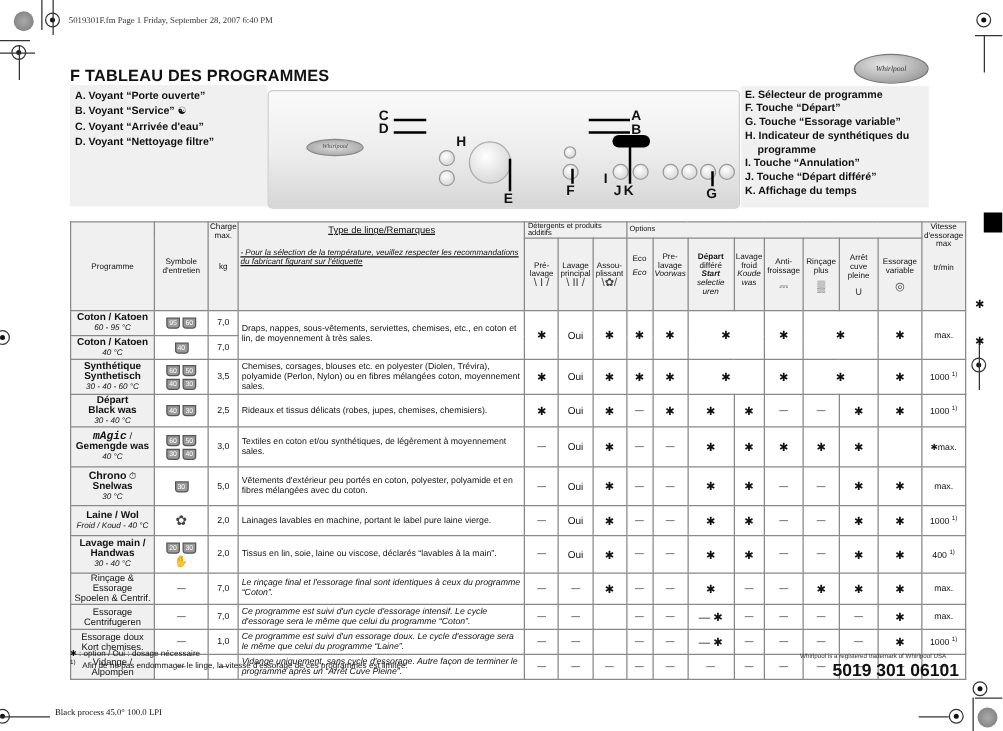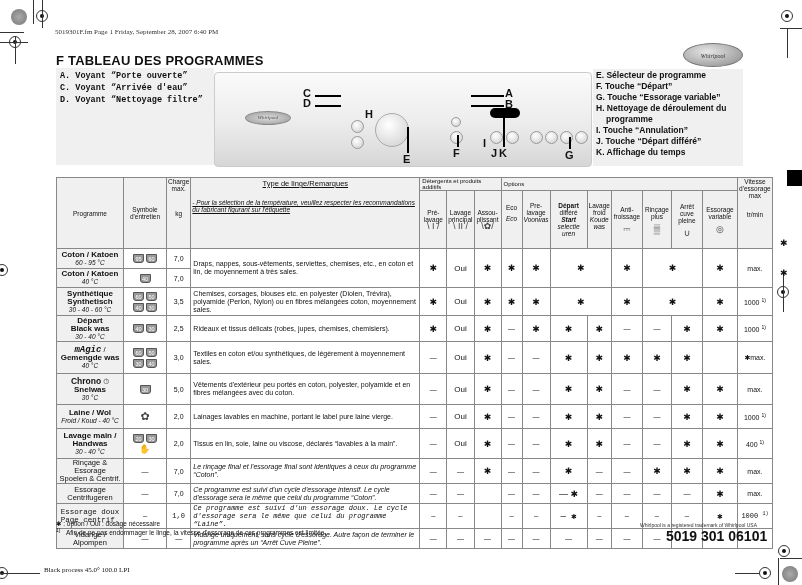--- a/index.html
+++ b/index.html
@@ -1,26 +1,26 @@
 <!DOCTYPE html>
 <html><head>
 <meta charset="utf-8">
 <style>
   * { box-sizing: border-box; margin: 0; padding: 0; }
   body { width: 802px; height: 585px; background: #fff; font-family: "Liberation Sans", sans-serif; color: #111; position: relative; overflow: hidden; }
   .abs { position: absolute; }
-  .header-line { left: 55px; top: 28px; font-family: "Liberation Serif", serif; font-size: 7px; color: #333; }
+  .header-line { left: 55px; top: 12px; font-family: "Liberation Serif", serif; font-size: 7px; color: #333; }
   .reg { width: 12px; height: 12px; border-radius: 50%; border: 1px solid #333; }
   .reg::after { content: ""; position: absolute; left: 3px; top: 3px; width: 4px; height: 4px; border-radius: 50%; background: #111; }
   .reg-h { height: 1px; background: #333; }
   .reg-v { width: 1px; background: #333; }
   .disc { width: 16px; height: 16px; border-radius: 50%; background: radial-gradient(circle, #aaa, #777); }
   .title { left: 56px; top: 53px; font-size: 13px; font-weight: bold; letter-spacing: 0.2px; }
   .left-box { left: 56px; top: 68px; width: 158px; height: 97px; background: #f0f0f0; padding: 2px 4px; font-size: 8.5px; font-weight: bold; }
-  .left-box .item { line-height: 12px; font-family: Liberation Mono, monospace; }
+  .left-box .item { line-height: 12px; }
   .left-box .para { font-size: 8px; line-height: 9px; margin: 4px 0 6px; }
   .right-box { left: 593px; top: 69px; width: 150px; height: 97px; background: #f0f0f0; padding: 1px 3px; font-size: 8.5px; font-weight: bold; }
   .right-box .item { line-height: 11px; }
   .right-box .indent { padding-left: 10px; }
   .logo-oval { left: 683px; top: 43px; width: 60px; height: 24px; border-radius: 50%; background: radial-gradient(ellipse at 40% 35%, #e6e6e6, #888); border: 1px solid #777; font-family: "Liberation Serif", serif; font-size: 6px; font-style: italic; text-align: center; line-height: 24px; color: #333; }
   .panel { left: 214px; top: 72px; width: 378px; height: 95px; background: linear-gradient(180deg, #fafafa 0%, #ececec 55%, #d6d6d6 100%); border: 1px solid #ccc; border-radius: 4px; overflow: hidden; }
   .panel-logo { left: 30px; top: 38px; width: 46px; height: 14px; border-radius: 50%; background: radial-gradient(ellipse, #ddd, #999); border: 1px solid #888; font-family: "Liberation Serif", serif; font-size: 5px; font-style: italic; text-align: center; line-height: 12px; color: #444; }
   .knob { width: 34px; height: 34px; border-radius: 50%; background: radial-gradient(circle at 40% 35%, #fff, #ccc); border: 1px solid #aaa; }
   .btn { width: 13px; height: 13px; border-radius: 50%; background: radial-gradient(circle at 40% 35%, #fff, #ccc); border: 1px solid #999; }
   .display { width: 30px; height: 10px; border-radius: 5px; background: #000; }
@@ -74,20 +74,21 @@
 <div class="abs disc" style="left:782px;top:566px;"></div>
 <div class="abs reg" style="left:-4px;top:264px;"></div>
 <div class="abs reg" style="left:-4px;top:567px;"></div>
 <div class="abs reg-h" style="left:0;top:573px;width:40px;"></div>
 <div class="abs footer-proc">Black process 45.0° 100.0 LPI</div>
 
 <div class="abs title">F TABLEAU DES PROGRAMMES</div>
 
 <div class="abs left-box">
   <div class="item">A. Voyant “Porte ouverte”</div>
+  <div class="item"><span>B. Voyant “Service”</span> <span style="font-weight:normal;font-size:8px;">☯</span></div>
   <div class="item">C. Voyant “Arrivée d'eau”</div>
   <div class="item">D. Voyant “Nettoyage filtre”</div>
 </div>
 
 <div class="abs panel">
   <div class="abs panel-logo">Whirlpool</div>
   <div class="abs btn" style="left:136px;top:47px;"></div>
   <div class="abs btn" style="left:136px;top:63px;"></div>
   <div class="abs knob" style="left:160px;top:40px;"></div>
   <div class="abs btn" style="left:236px;top:44px;width:10px;height:10px;"></div>
@@ -119,21 +120,21 @@
   <div class="abs arrow-v" style="left:288px;top:44px;height:30px;"></div>
   <div class="abs callout" style="left:350px;top:76px;">G</div>
   <div class="abs arrow-v" style="left:354px;top:64px;height:12px;"></div>
 </div>
 
 <div class="abs logo-oval">Whirlpool</div>
 <div class="abs right-box">
   <div class="item">E. Sélecteur de programme</div>
   <div class="item">F. Touche “Départ”</div>
   <div class="item">G. Touche “Essorage variable”</div>
-  <div class="item">H. Nettoyage de déroulement du</div>
+  <div class="item">H. Indicateur de synthétiques du</div>
   <div class="item indent">programme</div>
   <div class="item">I. Touche “Annulation”</div>
   <div class="item">J. Touche “Départ différé”</div>
   <div class="item">K. Affichage du temps</div>
 </div>
 
 <table class="prog">
   <colgroup>
     <col style="width:67px">
       <col style="width:43px">
@@ -387,22 +388,22 @@
     <td>—</td>
     <td>—</td>
     <td class="star">— ✱</td>
     <td>—</td>
     <td>—</td>
     <td>—</td>
     <td>—</td>
     <td class="star">✱</td>
     <td>max.</td>
   </tr>
-  <tr style="height:20px;font-family:Liberation Mono, monospace;">
-    <td class="pname"><span>Essorage doux</span><br><span>Page centrif.</span></td>
+  <tr style="height:20px;">
+    <td class="pname"><span>Essorage doux</span><br><span>Kort chemises.</span></td>
     <td>—</td>
     <td>1,0</td>
     <td class="remark it">Ce programme est suivi d'un essorage doux. Le cycle d'essorage sera le même que celui du programme “Laine”.</td>
     <td>—</td>
     <td>—</td>
     <td></td>
     <td>—</td>
     <td>—</td>
     <td class="star">— ✱</td>
     <td>—</td>

